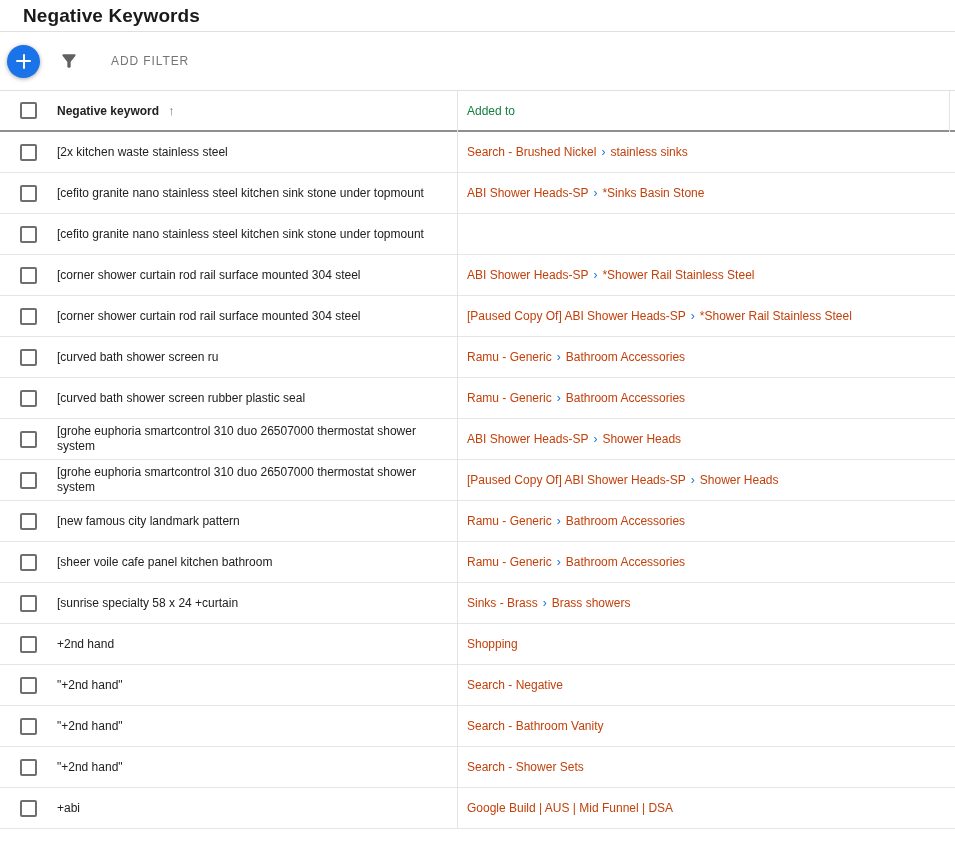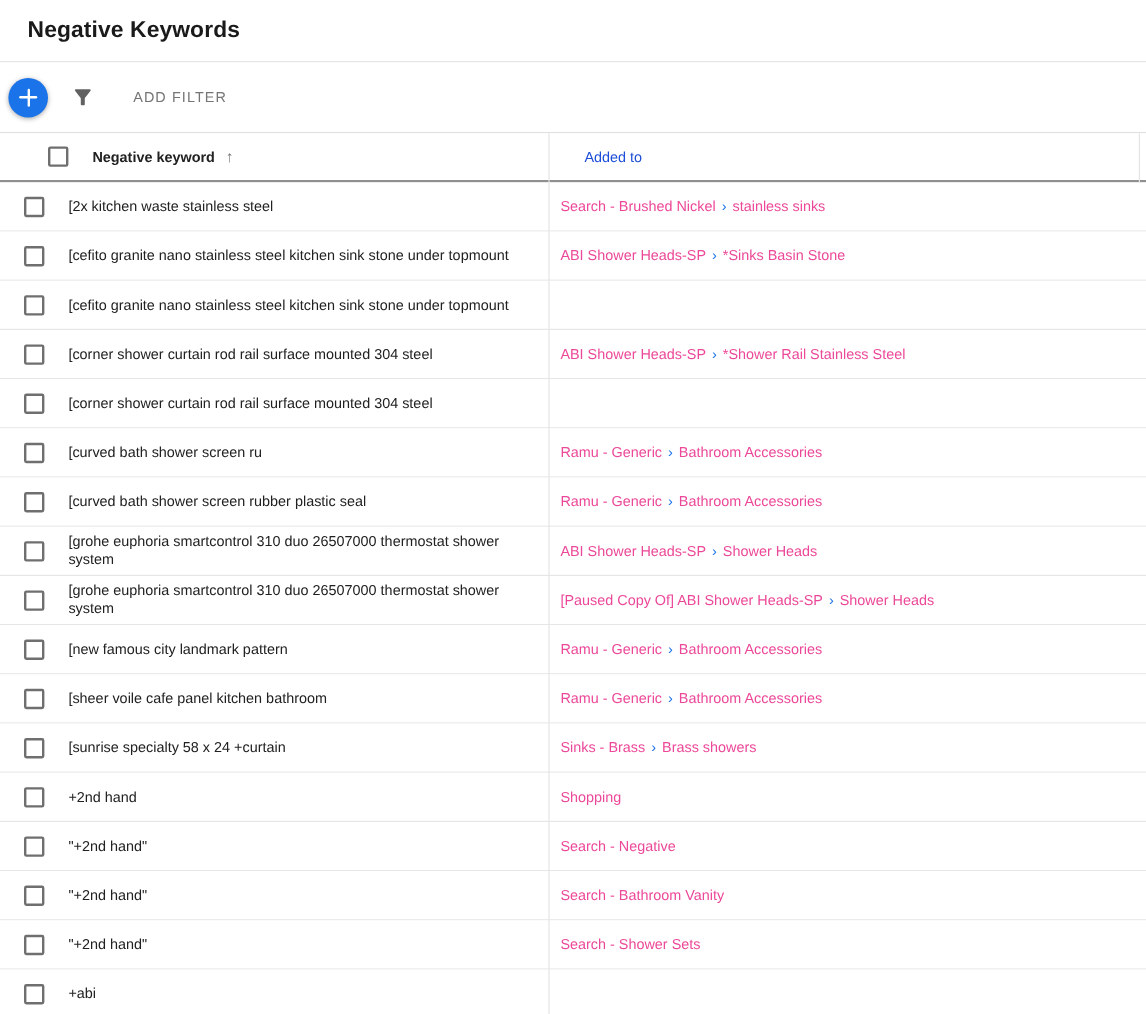--- a/index.html
+++ b/index.html
@@ -6,21 +6,21 @@
   html, body { background: #fff; }
   body {
     width: 955px; height: 845px;
     font-family: "Liberation Sans", sans-serif;
     color: #212121;
     overflow: hidden;
     position: relative;
   }
   
   .title-bar {
-    height: 52px;
+    height: 32px;
     border-bottom: 1px solid #e0e0e0;
     display: flex; align-items: center;
     padding-left: 23px;
     background: #fff;
   }
   .page-title {
     font-size: 19px; font-weight: 700; color: #1a1a1a;
     letter-spacing: 0.1px;
   }
   
@@ -56,21 +56,20 @@
     position: absolute; top: 0; bottom: 0; width: 1px;
     background: #e4e4e4; z-index: 2;
   }
   .col-divider.d1 { left: 457px; }
   .col-divider.d2 { left: 949px; bottom: auto; height: 41px; }
   .thead {
     height: 41px;
     display: flex; align-items: center;
     border-bottom: 2px solid #8f8f8f;
     background: #fff;
-    padding-left: 20px;
   }
   .row {
     height: 41px;
     display: flex; align-items: center;
     border-bottom: 1px solid #e6e6e6;
     background: #fff;
   }
   .cell-check {
     flex: 0 0 57px;
     padding-left: 20px;
@@ -94,23 +93,23 @@
   .sort-arrow { font-size: 13px; font-weight: 400; color: #757575; margin-left: 9px; }
   .cell-added {
     flex: 1 1 auto;
     padding-left: 18px;
     font-size: 12px;
     white-space: nowrap; overflow: hidden;
   }
   .th-added {
     flex: 1 1 auto;
     padding-left: 18px;
-    font-size: 12px; font-weight: 500; color: #1d4ed8;
-  }
-  .link { color: #ec4899; text-decoration: none; cursor: pointer; text-align: center; }
+    font-size: 12px; font-weight: 500; color: #15803d;
+  }
+  .link { color: #c2410c; text-decoration: none; cursor: pointer; text-align: center; }
   .crumb-sep { color: #1a73e8; margin: 0 5px; font-size: 12px; }
 </style>
 </head>
 <body>
 
 <div class="title-bar">
   <span class="page-title">Negative Keywords</span>
 </div>
 
 <div class="toolbar">
@@ -170,20 +169,21 @@
     </div>
     <div class="cell-keyword">[corner shower curtain rod rail surface mounted 304 steel</div>
     <div class="cell-added"><a class="link">ABI Shower Heads-SP</a><span class="crumb-sep">›</span><a class="link">*Shower Rail Stainless Steel</a></div>
   </div>
 
   <div class="row">
     <div class="cell-check">
       <span class="checkbox"></span>
     </div>
     <div class="cell-keyword">[corner shower curtain rod rail surface mounted 304 steel</div>
+    <div class="cell-added"><a class="link">[Paused Copy Of] ABI Shower Heads-SP</a><span class="crumb-sep">›</span><a class="link">*Shower Rail Stainless Steel</a></div>
   </div>
 
   <div class="row">
     <div class="cell-check">
       <span class="checkbox"></span>
     </div>
     <div class="cell-keyword">[curved bath shower screen ru</div>
     <div class="cell-added"><a class="link">Ramu - Generic</a><span class="crumb-sep">›</span><a class="link">Bathroom Accessories</a></div>
   </div>
 
@@ -265,15 +265,16 @@
     </div>
     <div class="cell-keyword">"+2nd hand"</div>
     <div class="cell-added"><a class="link">Search - Shower Sets</a></div>
   </div>
 
   <div class="row">
     <div class="cell-check">
       <span class="checkbox"></span>
     </div>
     <div class="cell-keyword">+abi</div>
+    <div class="cell-added"><a class="link">Google Build | AUS | Mid Funnel | DSA</a></div>
   </div>
 </div>
 </div>
 
 </body></html>

